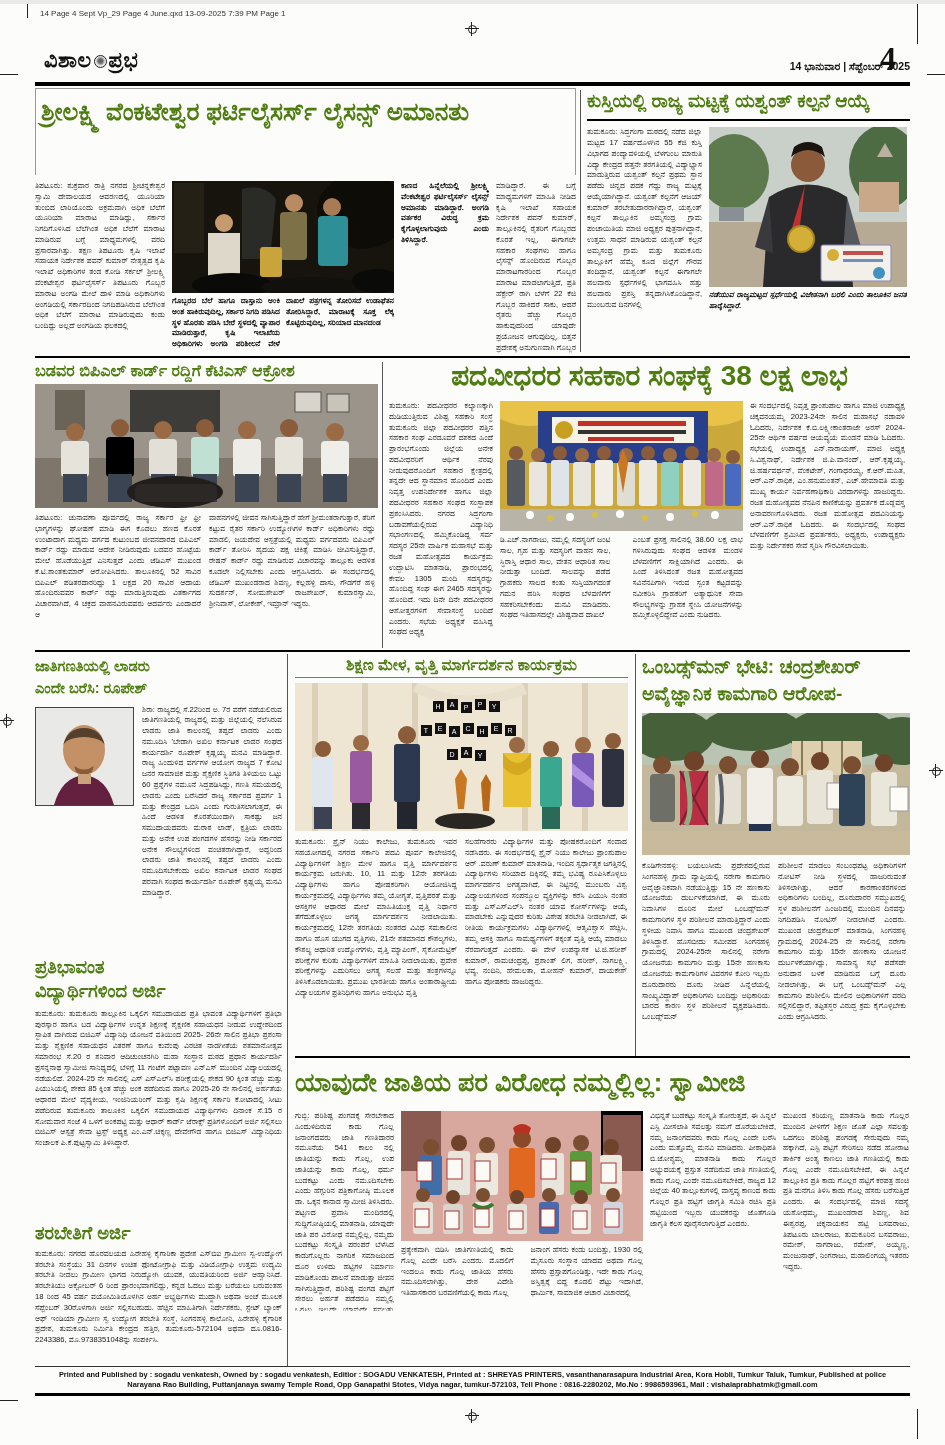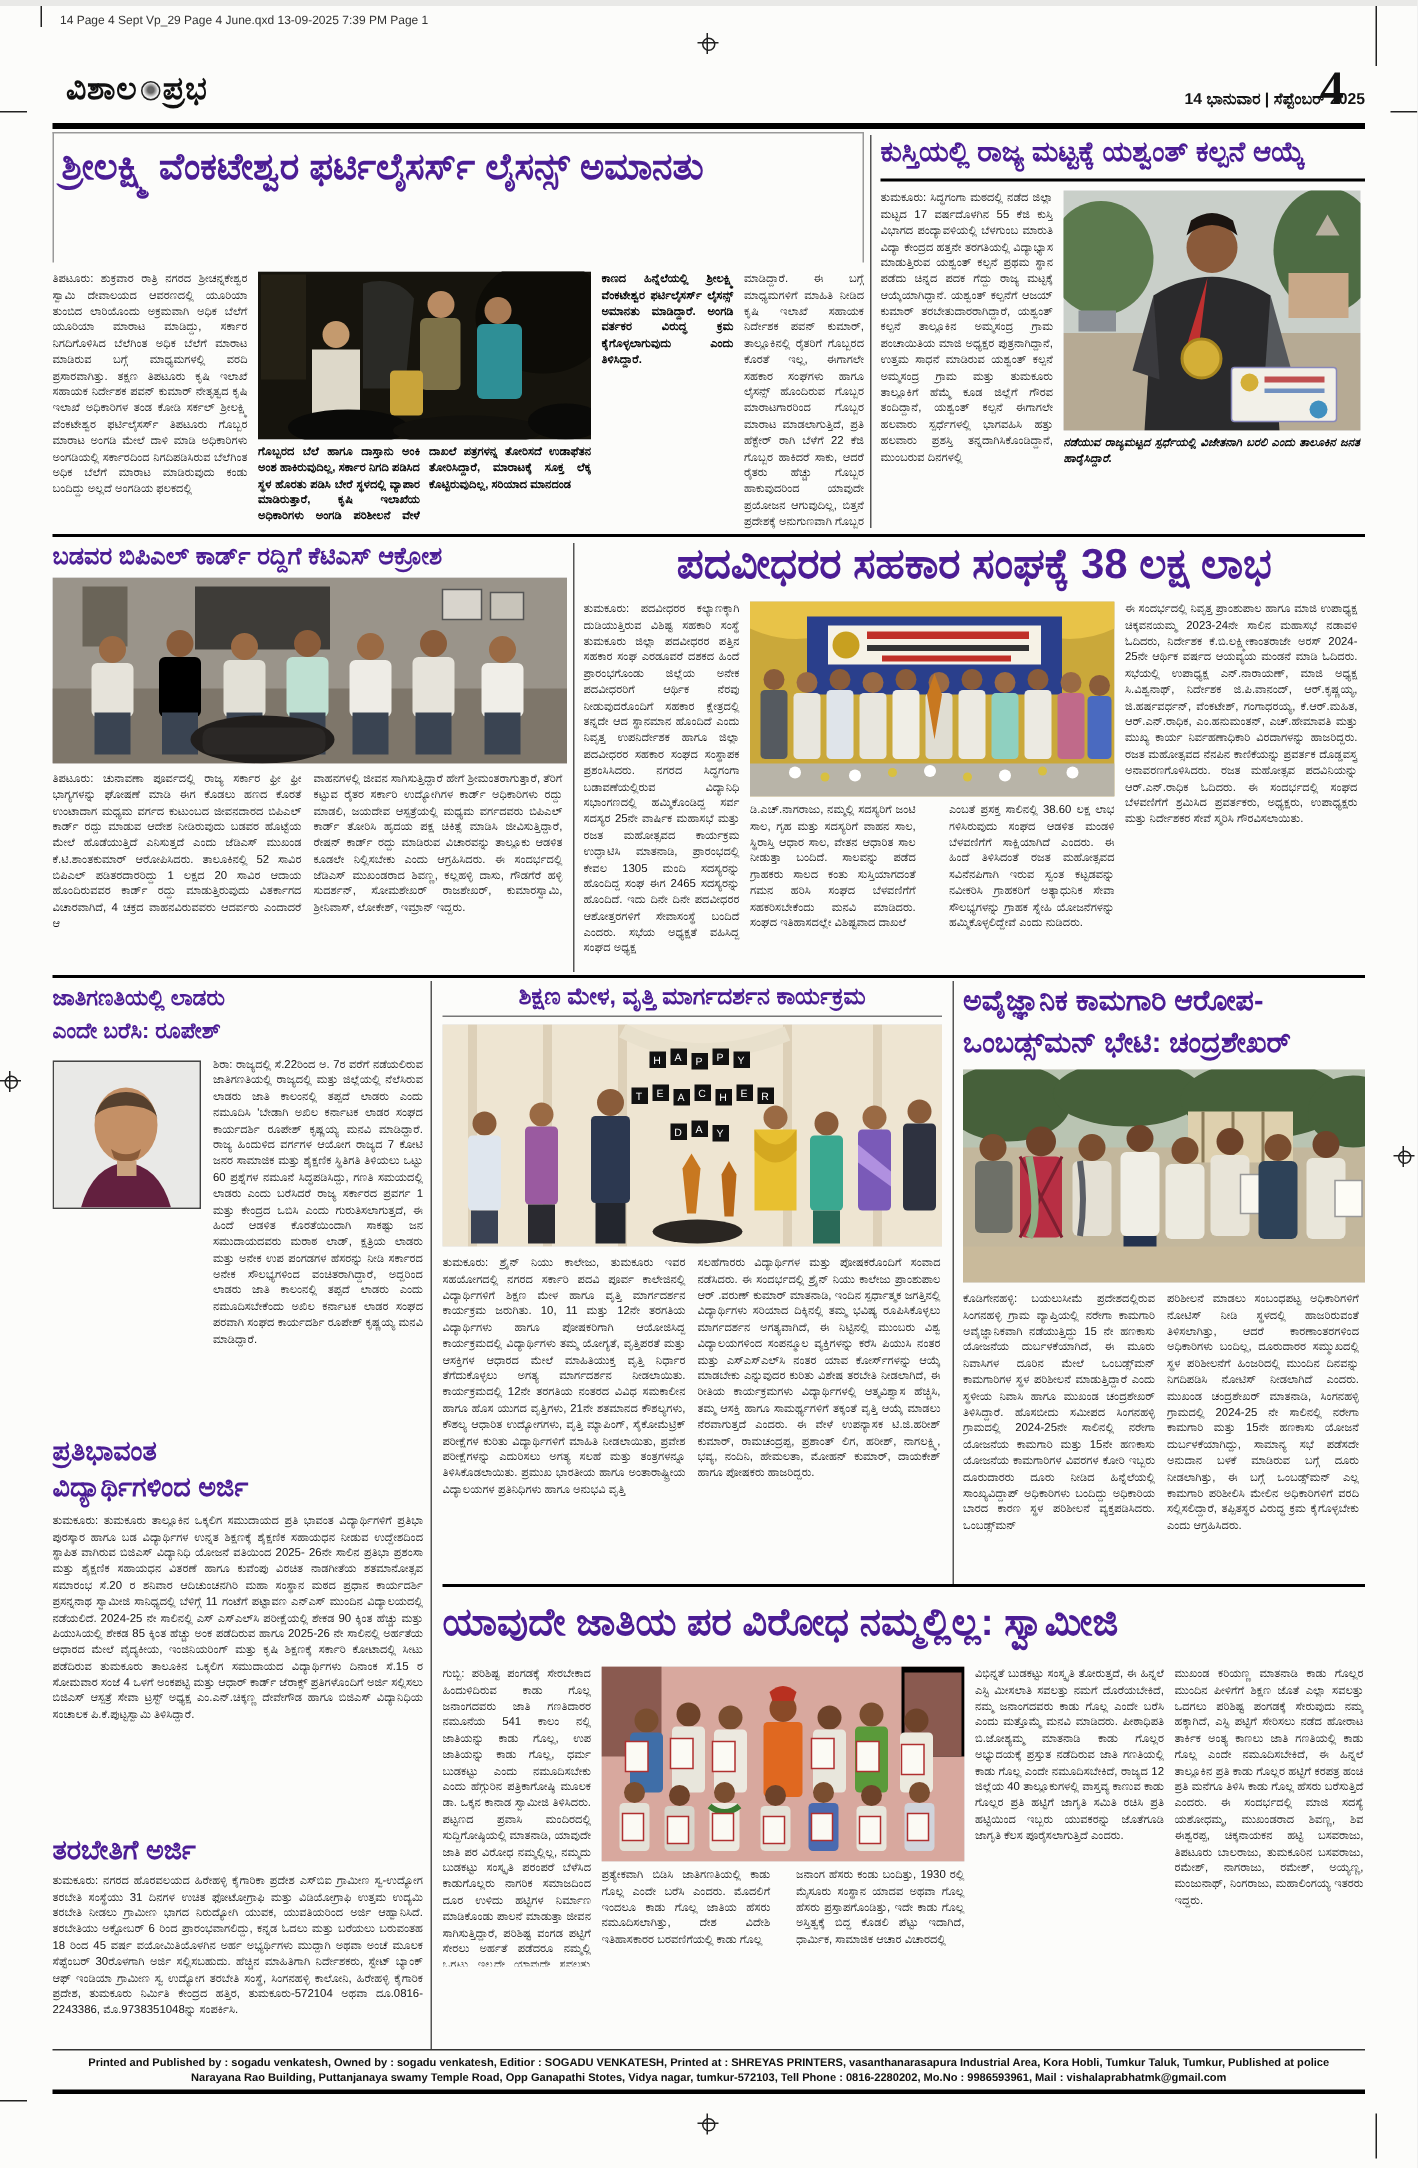--- a/index.html
+++ b/index.html
@@ -2,21 +2,21 @@
 <html><head>
 <meta charset="utf-8">
 <style>
   html,body{margin:0;padding:0;background:#e9e9e7;}
   .page{position:relative;width:945px;height:1445px;margin:4px auto;background:#fcfcfa;
         font-family:"Liberation Sans","DejaVu Sans",sans-serif;color:#111;overflow:hidden;}
   .abs{position:absolute;}
   
   .bt{font-size:7.6px;line-height:1.42;text-align:justify;color:#141414;overflow:hidden;word-break:break-word;}
   .cap{font-weight:bold;font-size:7.6px;line-height:1.42;text-align:justify;color:#000;overflow:hidden;}
-  .hl{font-weight:bold;color:#4c1d95;}
+  .hl{font-weight:bold;color:#4d7c0f;}
   .rule{background:#000;}
   .vrule{background:#555;width:1px;}
   .photo{display:block;background:#ddd;}
   .row{display:flex;}
   
   .mark{position:absolute;color:#333;font-size:10px;}
   .crosshair{position:absolute;width:14px;height:14px;}
   .crosshair:before,.crosshair:after{content:"";position:absolute;background:#222;}
   .crosshair:before{left:6px;top:0;width:1px;height:14px;}
   .crosshair:after{top:6px;left:0;height:1px;width:14px;}
@@ -343,22 +343,22 @@
     </svg>
     <div class="row" style="gap:8px;margin-top:6px;">
       <div class="bt" style="width:162px;height:224px;">ತುಮಕೂರು: ಶ್ರೈನ್ ನಿಯು ಕಾಲೇಜು, ತುಮಕೂರು ಇವರ ಸಹಯೋಗದಲ್ಲಿ ನಗರದ ಸರ್ಕಾರಿ ಪದವಿ ಪೂರ್ವ ಕಾಲೇಜಿನಲ್ಲಿ ವಿದ್ಯಾರ್ಥಿಗಳಿಗೆ ಶಿಕ್ಷಣ ಮೇಳ ಹಾಗೂ ವೃತ್ತಿ ಮಾರ್ಗದರ್ಶನ ಕಾರ್ಯಕ್ರಮ ಜರುಗಿತು. 10, 11 ಮತ್ತು 12ನೇ ತರಗತಿಯ ವಿದ್ಯಾರ್ಥಿಗಳು ಹಾಗೂ ಪೋಷಕರಿಗಾಗಿ ಆಯೋಜಿಸಿದ್ದ ಕಾರ್ಯಕ್ರಮದಲ್ಲಿ ವಿದ್ಯಾರ್ಥಿಗಳು ತಮ್ಮ ಯೋಗ್ಯತೆ, ವೃತ್ತಿಪರತೆ ಮತ್ತು ಆಸಕ್ತಿಗಳ ಆಧಾರದ ಮೇಲೆ ಮಾಹಿತಿಯುಕ್ತ ವೃತ್ತಿ ನಿರ್ಧಾರ ತೆಗೆದುಕೊಳ್ಳಲು ಅಗತ್ಯ ಮಾರ್ಗದರ್ಶನ ನೀಡಲಾಯಿತು. ಕಾರ್ಯಕ್ರಮದಲ್ಲಿ 12ನೇ ತರಗತಿಯ ನಂತರದ ವಿವಿಧ ಸಮಕಾಲೀನ ಹಾಗೂ ಹೊಸ ಯುಗದ ವೃತ್ತಿಗಳು, 21ನೇ ಶತಮಾನದ ಕೌಶಲ್ಯಗಳು, ಕೌಶಲ್ಯ ಆಧಾರಿತ ಉದ್ಯೋಗಗಳು, ವೃತ್ತಿ ಮ್ಯಾಪಿಂಗ್, ಸೈಕೋಮೆಟ್ರಿಕ್ ಪರೀಕ್ಷೆಗಳ ಕುರಿತು ವಿದ್ಯಾರ್ಥಿಗಳಿಗೆ ಮಾಹಿತಿ ನೀಡಲಾಯಿತು, ಪ್ರವೇಶ ಪರೀಕ್ಷೆಗಳನ್ನು ಎದುರಿಸಲು ಅಗತ್ಯ ಸಲಹೆ ಮತ್ತು ತಂತ್ರಗಳನ್ನೂ ತಿಳಿಸಿಕೊಡಲಾಯಿತು. ಪ್ರಮುಖ ಭಾರತೀಯ ಹಾಗೂ ಅಂತಾರಾಷ್ಟ್ರೀಯ ವಿದ್ಯಾಲಯಗಳ ಪ್ರತಿನಿಧಿಗಳು ಹಾಗೂ ಅನುಭವಿ ವೃತ್ತಿ</div>
       <div class="bt" style="width:162px;height:224px;">ಸಲಹೆಗಾರರು ವಿದ್ಯಾರ್ಥಿಗಳ ಮತ್ತು ಪೋಷಕರೊಂದಿಗೆ ಸಂವಾದ ನಡೆಸಿದರು. ಈ ಸಂದರ್ಭದಲ್ಲಿ ಶ್ರೈನ್ ನಿಯು ಕಾಲೇಜು ಪ್ರಾಂಶುಪಾಲ ಆರ್ .ವರುಣ್ ಕುಮಾರ್ ಮಾತನಾಡಿ, ಇಂದಿನ ಸ್ಪರ್ಧಾತ್ಮಕ ಜಗತ್ತಿನಲ್ಲಿ ವಿದ್ಯಾರ್ಥಿಗಳು ಸರಿಯಾದ ದಿಕ್ಕಿನಲ್ಲಿ ತಮ್ಮ ಭವಿಷ್ಯ ರೂಪಿಸಿಕೊಳ್ಳಲು ಮಾರ್ಗದರ್ಶನ ಅಗತ್ಯವಾಗಿದೆ, ಈ ನಿಟ್ಟಿನಲ್ಲಿ ಮುಂಬರು ವಿಶ್ವ ವಿದ್ಯಾಲಯಗಳಿಂದ ಸಂಪನ್ಮೂಲ ವ್ಯಕ್ತಿಗಳನ್ನು ಕರೆಸಿ ಪಿಯುಸಿ ನಂತರ ಮತ್ತು ಎಸ್‌ಎಸ್‌ಎಲ್‌ಸಿ ನಂತರ ಯಾವ ಕೋರ್ಸ್‌ಗಳನ್ನು ಆಯ್ಕೆ ಮಾಡಬೇಕು ಎನ್ನುವುದರ ಕುರಿತು ವಿಶೇಷ ತರಬೇತಿ ನೀಡಲಾಗಿದೆ, ಈ ರೀತಿಯ ಕಾರ್ಯಕ್ರಮಗಳು ವಿದ್ಯಾರ್ಥಿಗಳಲ್ಲಿ ಆತ್ಮವಿಶ್ವಾಸ ಹೆಚ್ಚಿಸಿ, ತಮ್ಮ ಆಸಕ್ತಿ ಹಾಗೂ ಸಾಮರ್ಥ್ಯಗಳಿಗೆ ತಕ್ಕಂತೆ ವೃತ್ತಿ ಆಯ್ಕೆ ಮಾಡಲು ನೆರವಾಗುತ್ತದೆ ಎಂದರು. ಈ ವೇಳೆ ಉಪನ್ಯಾಸಕ ಟಿ.ಜಿ.ಹರೀಶ್ ಕುಮಾರ್, ರಾಮಚಂದ್ರಪ್ಪ, ಪ್ರಶಾಂತ್ ಲಿಗ, ಹರೀಶ್, ನಾಗಲಕ್ಷ್ಮಿ, ಭವ್ಯ, ನಂದಿನಿ, ಹೇಮಲತಾ, ಮೋಹನ್ ಕುಮಾರ್, ದಾಯಕೇಶ್ ಹಾಗೂ ಪೋಷಕರು ಹಾಜರಿದ್ದರು.</div>
     </div>
   </div>
 
   <div class="abs vrule" style="left:635px;top:650px;height:402px;"></div>
 
   <div class="abs" style="left:642px;top:650px;width:268px;height:400px;">
+    <div class="hl" style="font-size:19px;line-height:1.35;white-space:nowrap;">ಒಂಬಡ್ಸ್‌ಮನ್ ಭೇಟಿ: ಚಂದ್ರಶೇಖರ್</div>
     <div class="hl" style="font-size:19px;line-height:1.5;white-space:nowrap;">ಅವೈಜ್ಞಾನಿಕ ಕಾಮಗಾರಿ ಆರೋಪ-</div>
-    <div class="hl" style="font-size:19px;line-height:1.35;white-space:nowrap;">ಒಂಬಡ್ಸ್‌ಮನ್ ಭೇಟಿ: ಚಂದ್ರಶೇಖರ್</div>
     <svg class="photo" width="268" height="142" viewBox="0 0 268 142" style="margin-top:5px;">
       <rect width="268" height="142" fill="#c3b79c"></rect>
       <rect width="268" height="52" fill="#b9c4b2"></rect>
       <g fill="#46603a">
           <ellipse cx="30" cy="22" rx="42" ry="26"></ellipse>
           <ellipse cx="110" cy="16" rx="50" ry="22"></ellipse>
           <ellipse cx="200" cy="20" rx="55" ry="26"></ellipse>
           <ellipse cx="260" cy="28" rx="30" ry="24"></ellipse>
         </g>
       <rect x="150" y="28" width="70" height="34" fill="#ded0ae"></rect>

